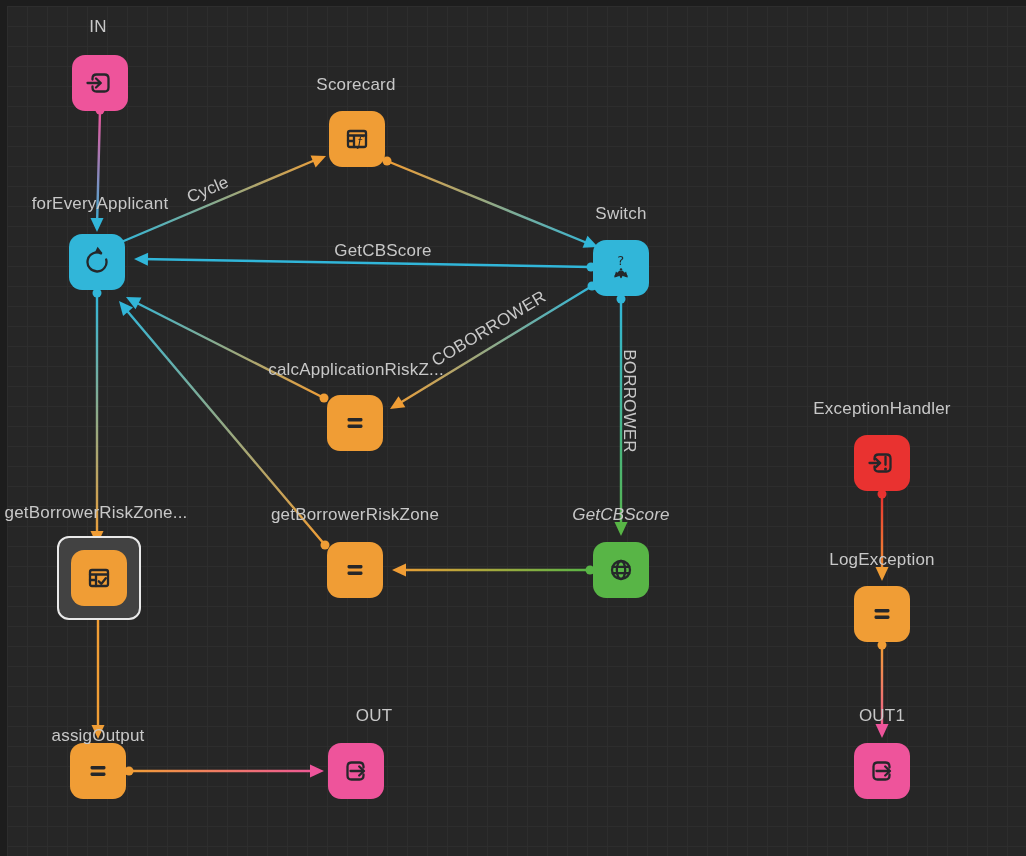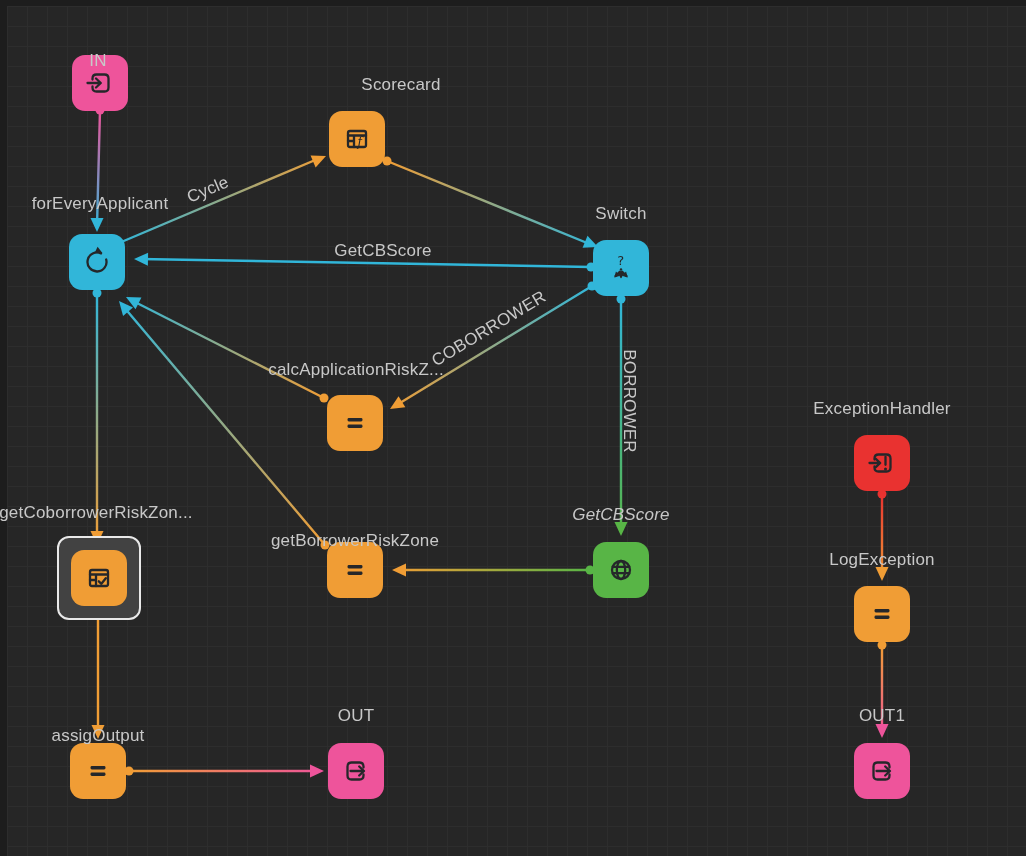--- a/index.html
+++ b/index.html
@@ -297,30 +297,30 @@
   </svg>
 </div>
 
 <div class="node bg-pink" style="left:854px;top:743px;">
   <svg width="40" height="40" viewBox="0 0 40 40">
     <path class="ic" d="M23.5 11.5 H15.5 Q11.5 11.5 11.5 15.5 V24.5 Q11.5 28.5 15.5 28.5 H23.5 Q27.5 28.5 27.5 24.5 V23.5 M27.5 16.5 V15.5 Q27.5 11.5 23.5 11.5"></path>
     <path class="ic" d="M14.5 20 H27.8 M23.2 15.5 L28 20 L23.2 24.5"></path>
   </svg>
 </div>
 
-<div class="node-label" style="left:98px;top:17px;margin-top:34px;">IN</div>
-<div class="node-label" style="left:356px;top:75px;margin-left:45px;">Scorecard</div>
+<div class="node-label" style="left:98px;top:17px;">IN</div>
+<div class="node-label" style="left:356px;top:75px;">Scorecard</div>
 <div class="node-label" style="left:100px;top:194px;">forEveryApplicant</div>
 <div class="node-label" style="left:621px;top:204px;">Switch</div>
 <div class="node-label" style="left:356px;top:360px;">calcApplicationRiskZ...</div>
 <div class="node-label" style="left:882px;top:399px;">ExceptionHandler</div>
-<div class="node-label" style="left:96px;top:503px;">getCoborrowerRiskZon...</div>
-<div class="node-label" style="left:355px;top:531px;">getBorrowerRiskZone</div>
+<div class="node-label" style="left:96px;top:503px;">getBorrowerRiskZone...</div>
+<div class="node-label" style="left:355px;top:505px;">getBorrowerRiskZone</div>
 <div class="node-label" style="left:621px;top:505px;font-style:italic;">GetCBScore</div>
 <div class="node-label" style="left:882px;top:550px;">LogException</div>
 <div class="node-label" style="left:98px;top:706px;margin-top:20px;">assigOutput</div>
-<div class="node-label" style="left:356px;top:706px;">OUT</div>
+<div class="node-label" style="left:374px;top:706px;">OUT</div>
 <div class="node-label" style="left:882px;top:706px;">OUT1</div>
 
 <div class="edge-label" style="left:208px;top:190px;transform:translate(-50%,-50%) rotate(-23deg);">Cycle</div>
 <div class="edge-label" style="left:383px;top:251px;transform:translate(-50%,-50%);">GetCBScore</div>
 <div class="edge-label" style="left:489px;top:329px;transform:translate(-50%,-50%) rotate(-31deg);">COBORROWER</div>
 <div class="edge-label" style="left:629px;top:401px;transform:translate(-50%,-50%) rotate(90deg);">BORROWER</div>
 
 </body></html>

